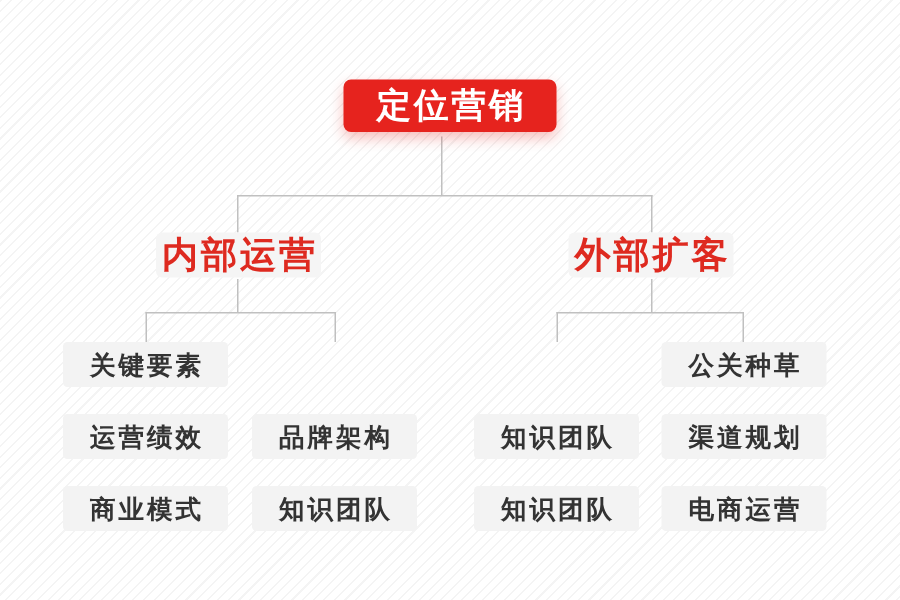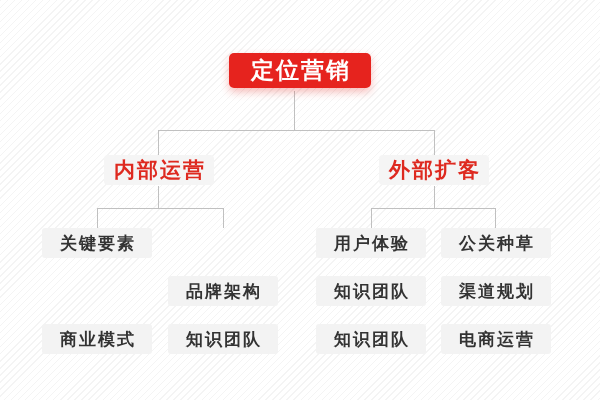--- a/index.html
+++ b/index.html
@@ -29,21 +29,21 @@
   }
   .root{
     left:229px;top:53px;width:142px;height:35px;
     background:var(--red);color:#ffffff;border-radius:5px;
     font-size:23px;letter-spacing:2px;text-indent:2px;
     box-shadow:0 4px 9px rgba(230,35,30,0.30);
   }
   .branch{
     top:155px;width:110px;height:30px;
     background:var(--branch-bg);color:var(--branch-red);border-radius:4px;
-    font-size:21px;letter-spacing:2px;text-indent:2px;
+    font-size:24px;letter-spacing:2px;text-indent:2px;
   }
   .leaf{
     width:110px;height:30px;
     background:var(--node-bg);color:var(--leaf-text);border-radius:3px;
     font-size:17px;letter-spacing:2px;text-indent:2px;
   }
 </style>
 </head>
 <body>
 
@@ -63,24 +63,24 @@
   <div class="line" style="left:371px;top:208px;width:125px;height:1px"></div>
   <div class="line" style="left:371px;top:208px;width:1px;height:20px"></div>
   <div class="line" style="left:495px;top:208px;width:1px;height:20px"></div>
 
   <div class="node root">定位营销</div>
 
   <div class="node branch" style="left:104px">内部运营</div>
   <div class="node branch" style="left:379px">外部扩客</div>
 
   <div class="node leaf" style="left:42px;top:228px">关键要素</div>
+  <div class="node leaf" style="left:42px;top:276px">运营绩效</div>
   <div class="node leaf" style="left:168px;top:276px">品牌架构</div>
   <div class="node leaf" style="left:42px;top:324px">商业模式</div>
   <div class="node leaf" style="left:168px;top:324px">知识团队</div>
 
-  <div class="node leaf" style="left:316px;top:228px">用户体验</div>
   <div class="node leaf" style="left:441px;top:228px">公关种草</div>
   <div class="node leaf" style="left:316px;top:276px">知识团队</div>
   <div class="node leaf" style="left:441px;top:276px">渠道规划</div>
   <div class="node leaf" style="left:316px;top:324px">知识团队</div>
   <div class="node leaf" style="left:441px;top:324px">电商运营</div>
 
 </div>
 
 </body></html>

